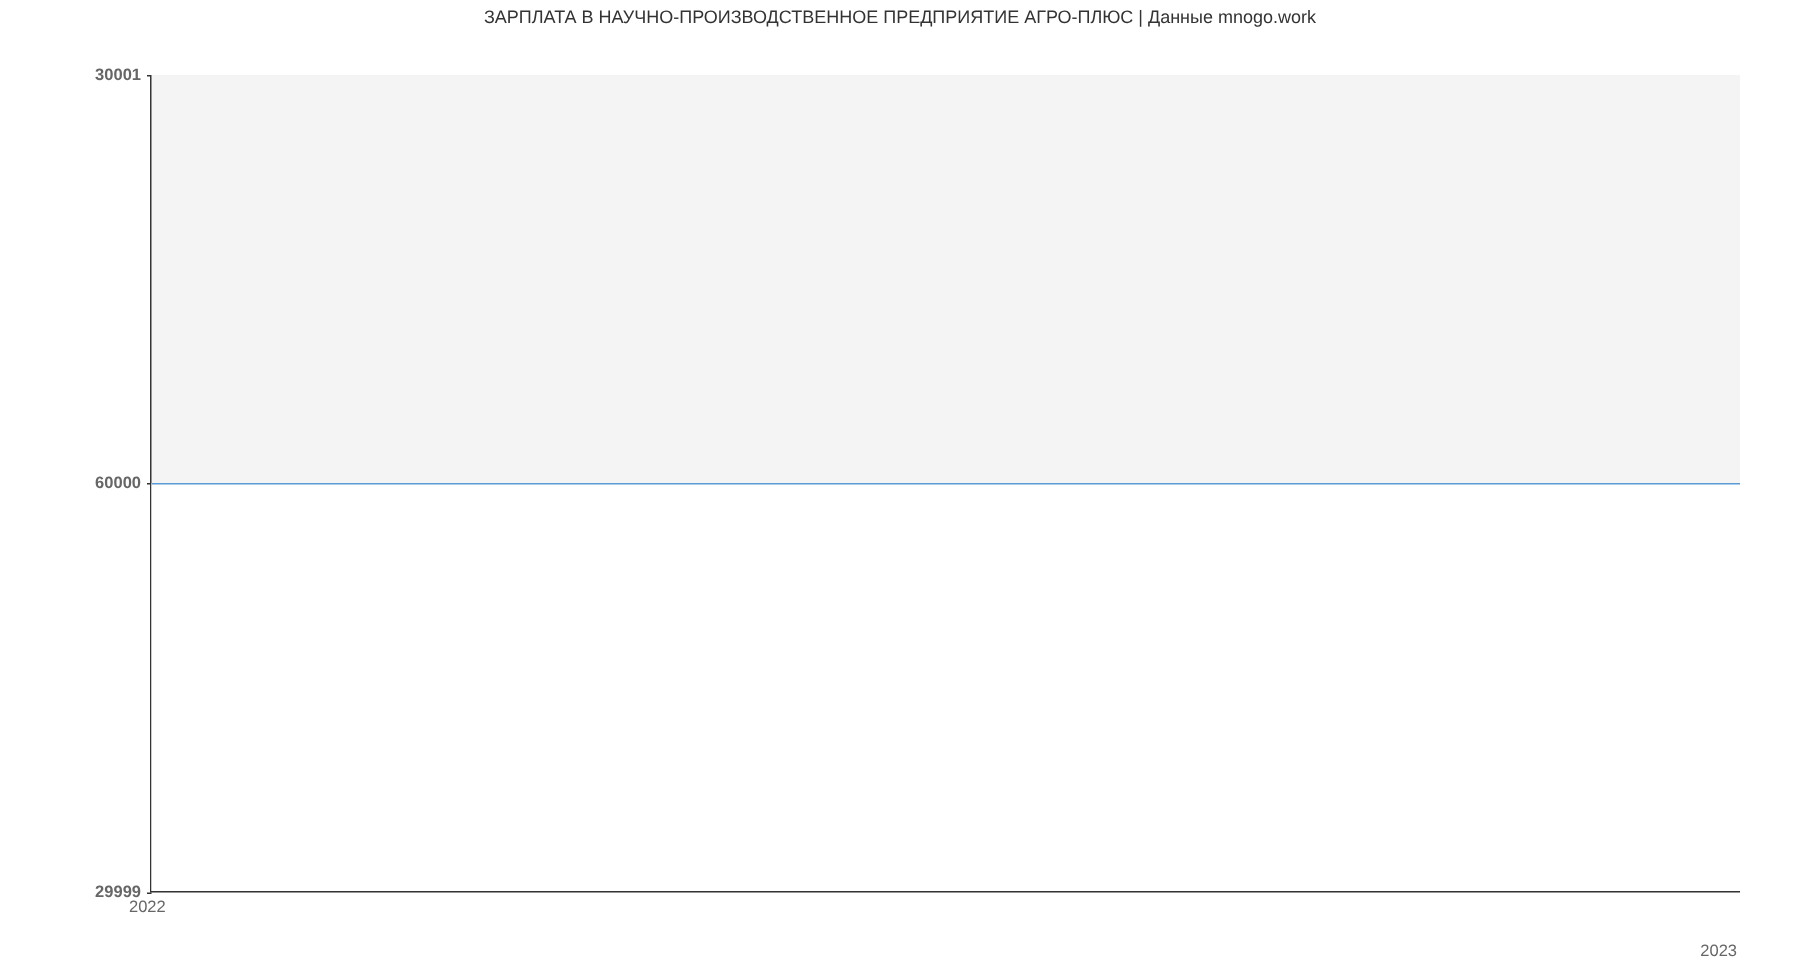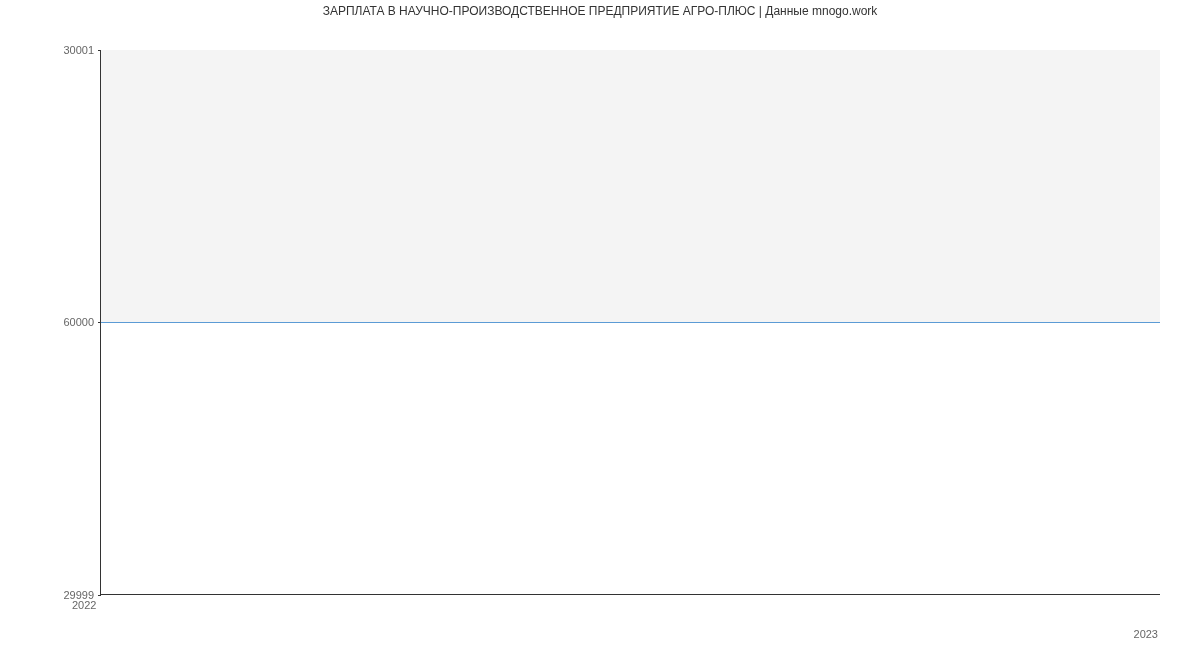--- a/index.html
+++ b/index.html
@@ -50,20 +50,21 @@
     height: 1px;
     background: #333;
   }
   .y-label {
     position: absolute;
     right: 1106px;
     font-size: 11px;
     color: #666;
     transform: translateY(-50%);
     white-space: nowrap;
+    font-weight: bold;
   }
   .x-label {
     position: absolute;
     top: 599px;
     font-size: 11px;
     color: #666;
   }
   .below-line {
     position: absolute;
     left: 0;
@@ -80,20 +81,20 @@
 
   <div class="y-label" style="top:50px;">30001</div>
   <div class="y-tick" style="top:50px;"></div>
 
   <div class="y-label" style="top:322px;">60000</div>
   <div class="y-tick" style="top:322px;"></div>
 
   <div class="y-label" style="top:595px;">29999</div>
   <div class="y-tick" style="top:595px;"></div>
 
-  <div class="x-label" style="left:72px;text-align:center;">2022</div>
+  <div class="x-label" style="left:86px;text-align:center;">2022</div>
   <div class="x-label" style="right:42px;margin-top:29px;">2023</div>
 
   <div class="plot-area">
     <div class="below-line" style="height:272px;"></div>
     <div class="line" style="top:272px;"></div>
   </div>
 </div>
 
 </body></html>

